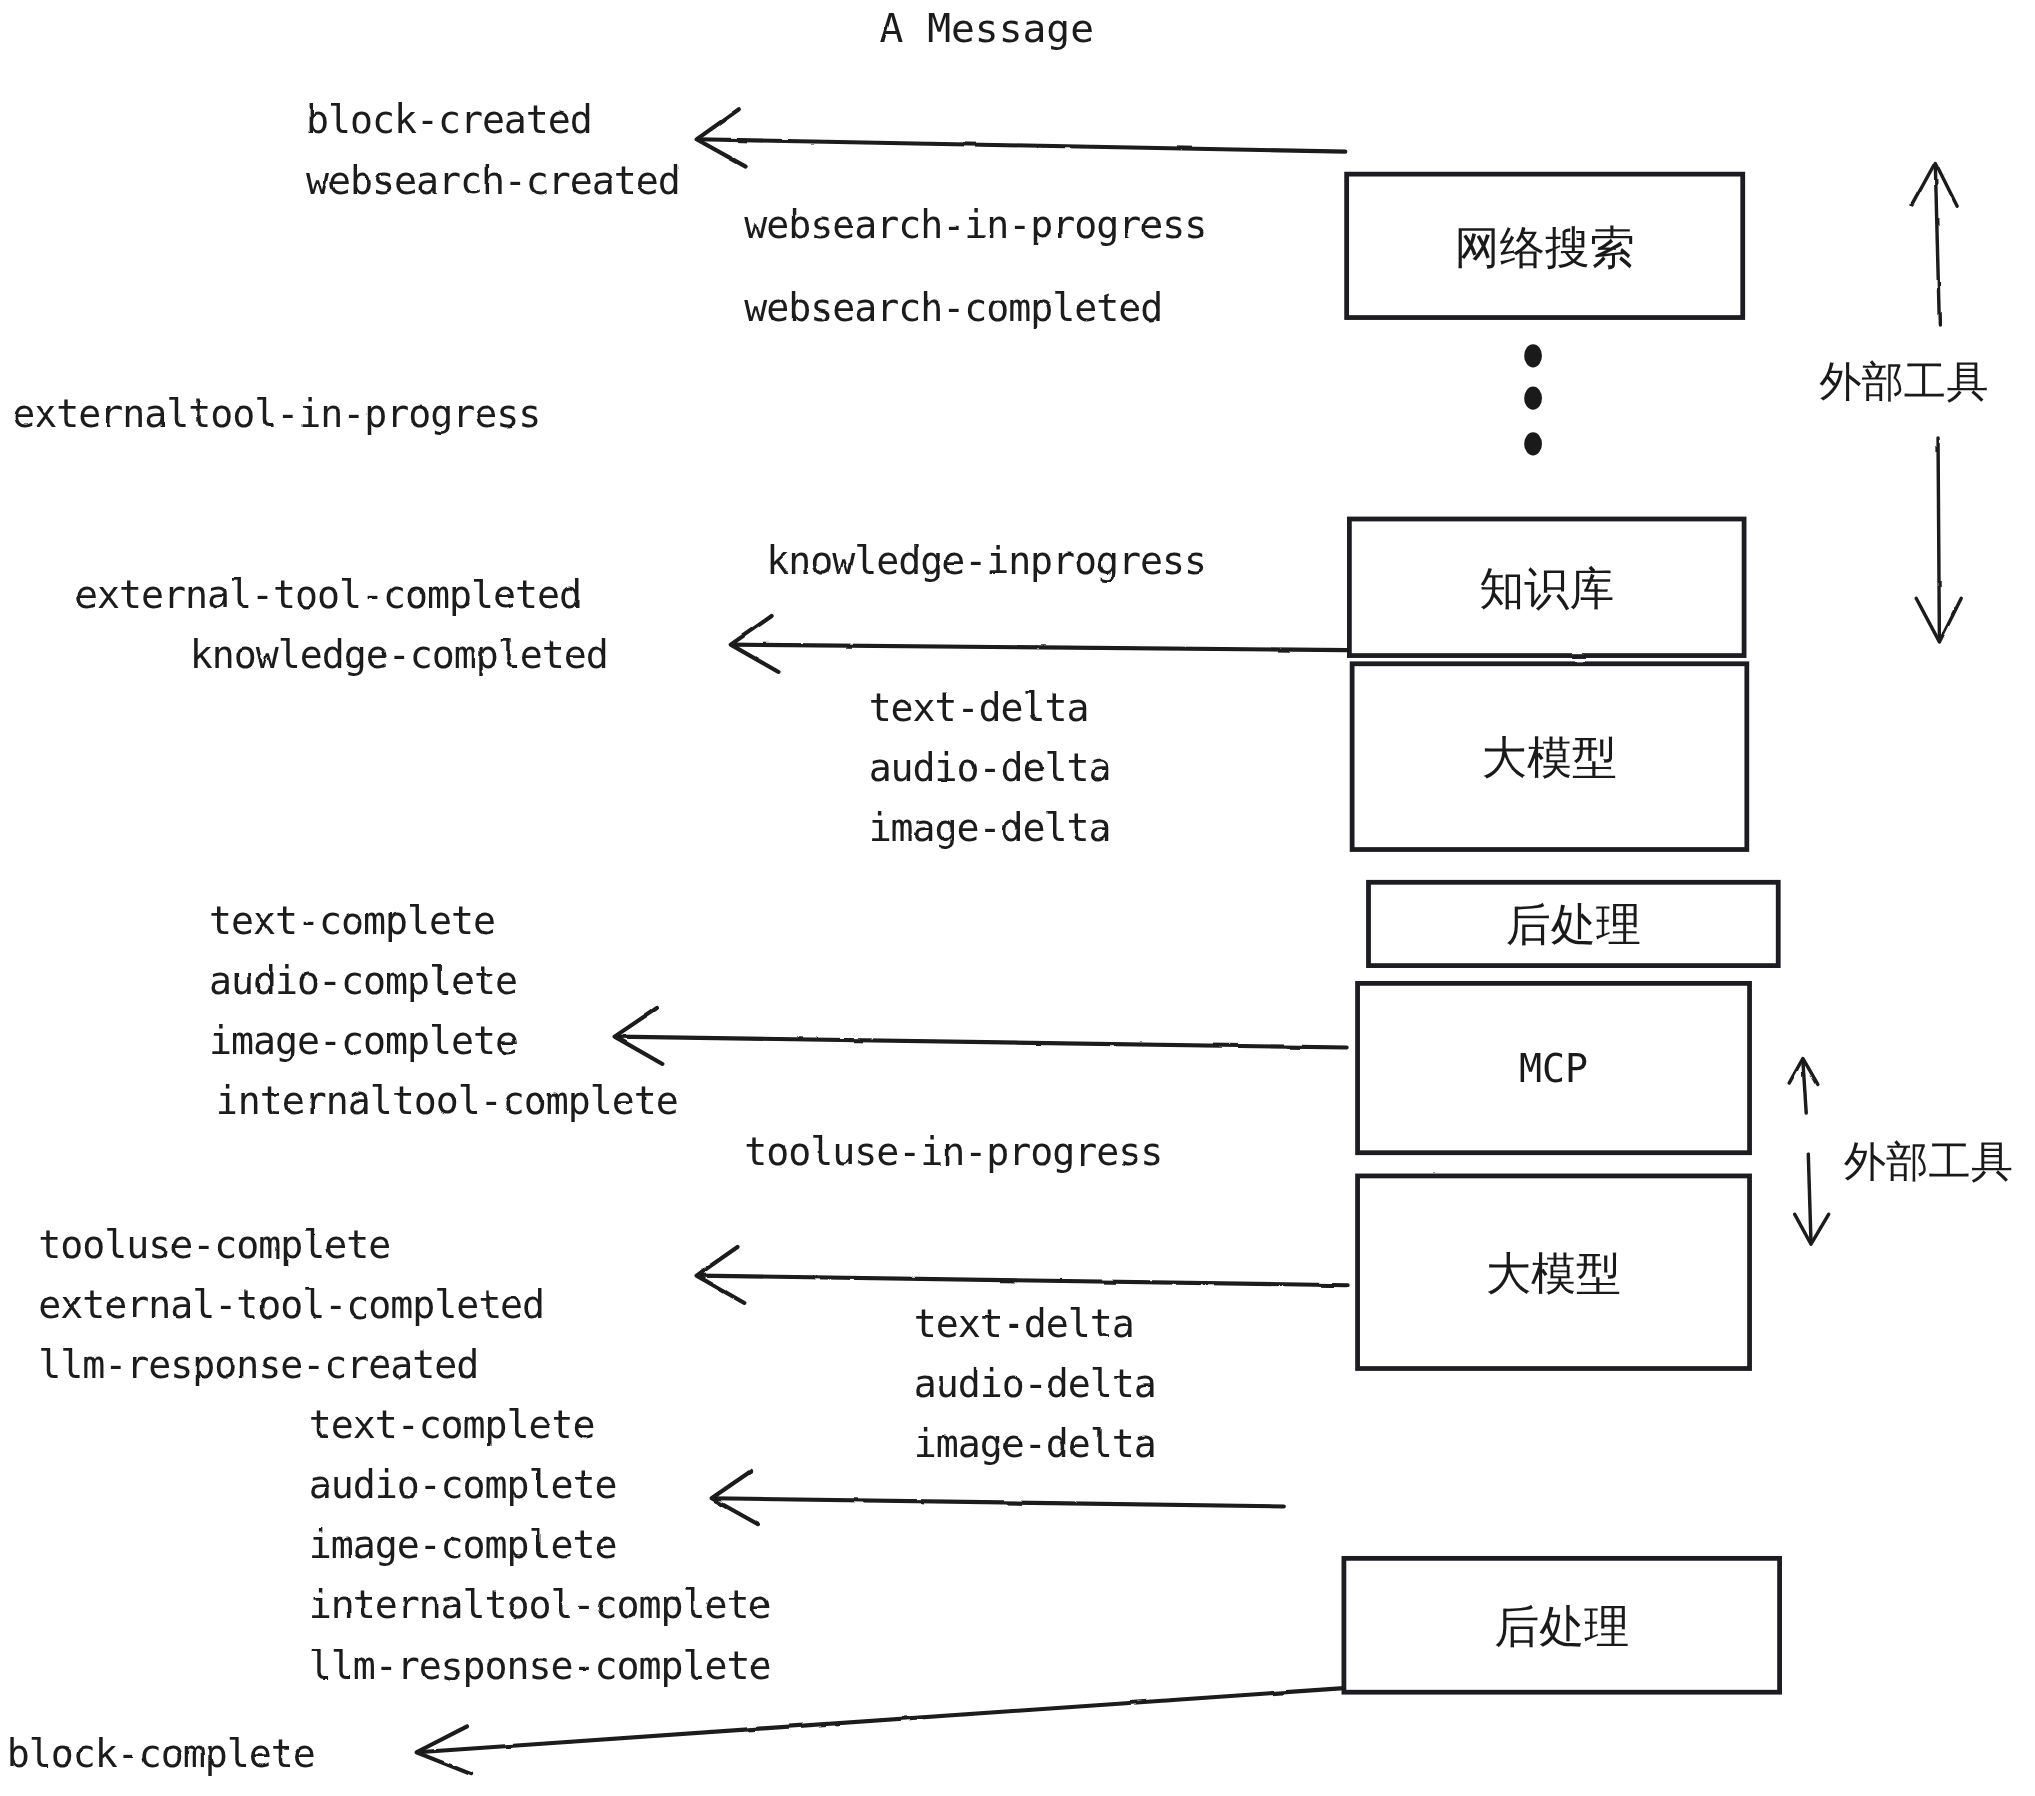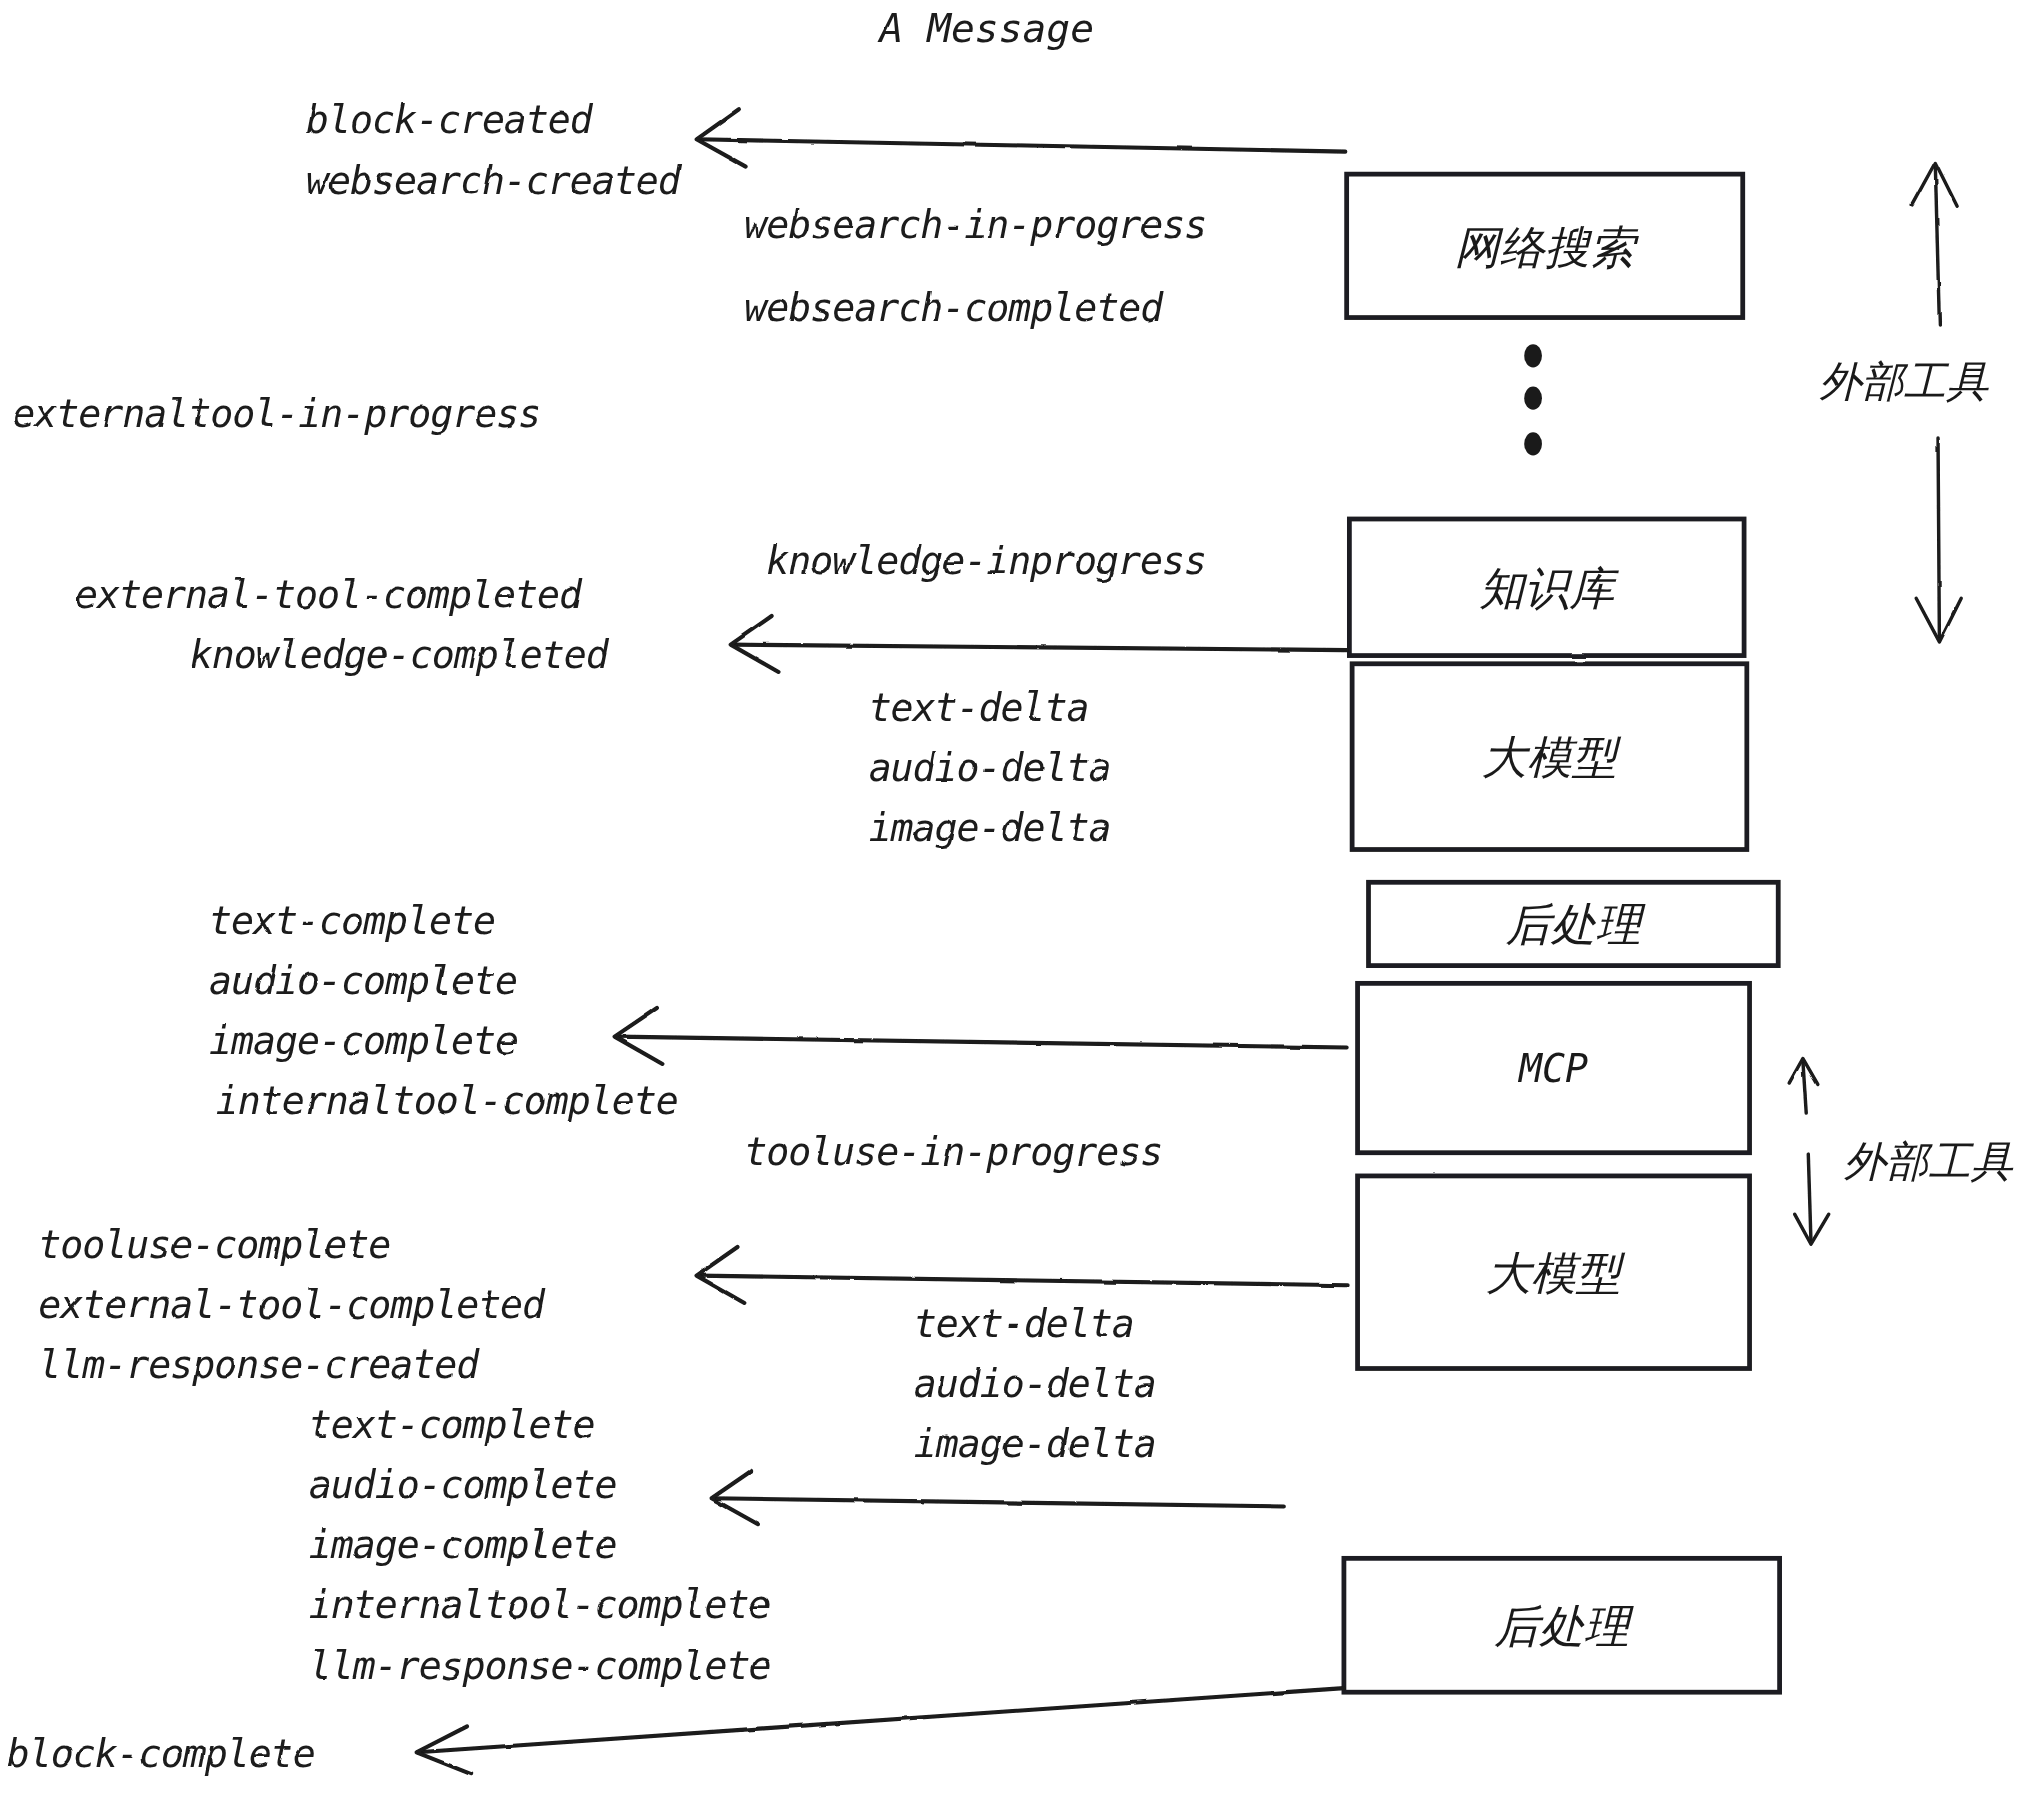--- a/index.html
+++ b/index.html
@@ -1,18 +1,18 @@
 <!DOCTYPE html>
 <html style="font-size:11px"><head>
 <meta charset="utf-8">
 <style>
   html,body{margin:0;padding:0;background:#ffffff;}
   body{width:2035px;height:1796px;overflow:hidden;
        font-family:"DejaVu Sans Mono", monospace;}
-  #stage{position:relative;width:2035px;height:1796px;background:#fff;font-style:italic;}
+  #stage{position:relative;width:2035px;height:1796px;background:#fff;}
   svg#diagram{position:absolute;inset:0;width:2035px;height:1796px;display:block;}
 
   text{fill:#1c1c1c;}
   .evt{font-family:"DejaVu Sans Mono","Liberation Mono",monospace;
        font-size:56px; letter-spacing:-1.5px; fill:#1a1a1a;}
   .title{font-family:"DejaVu Sans Mono","Liberation Mono",monospace;
          font-size:58px; letter-spacing:0px; fill:#1a1a1a;}
   .cjk{font-family:"DejaVu Sans","Liberation Sans",sans-serif;
        font-size:66px; fill:#1a1a1a;}
   .cjk-side{font-family:"DejaVu Sans","Liberation Sans",sans-serif;

